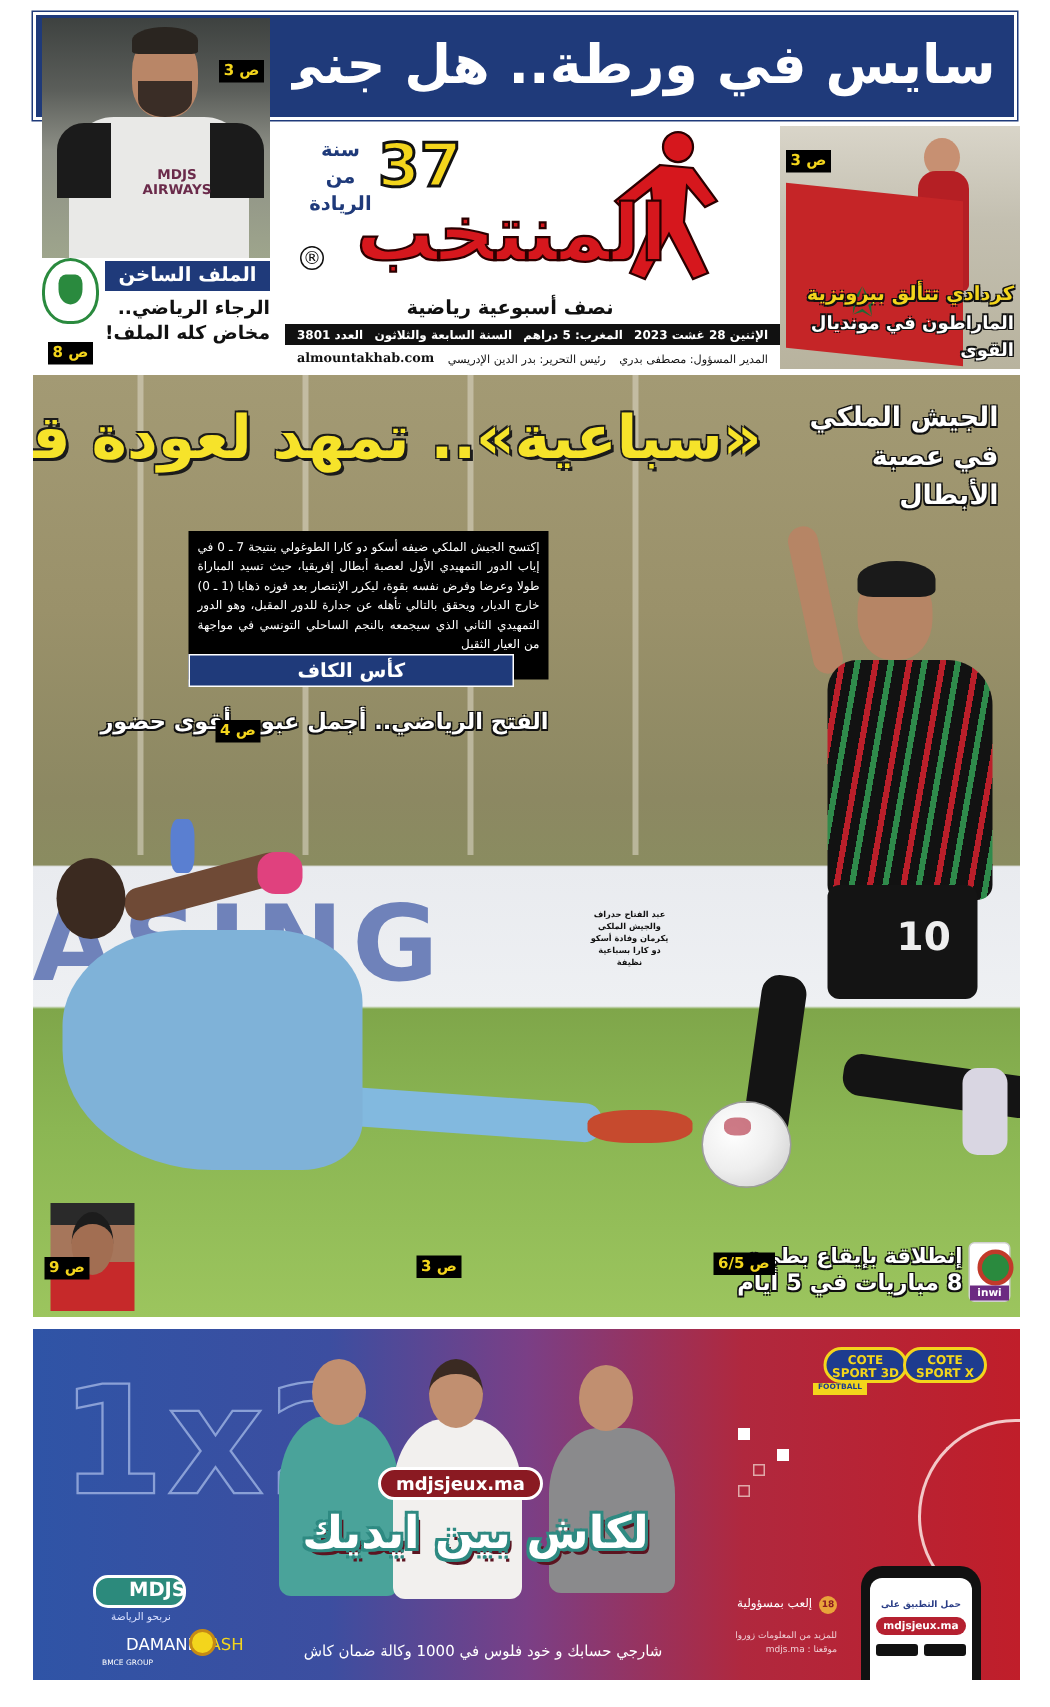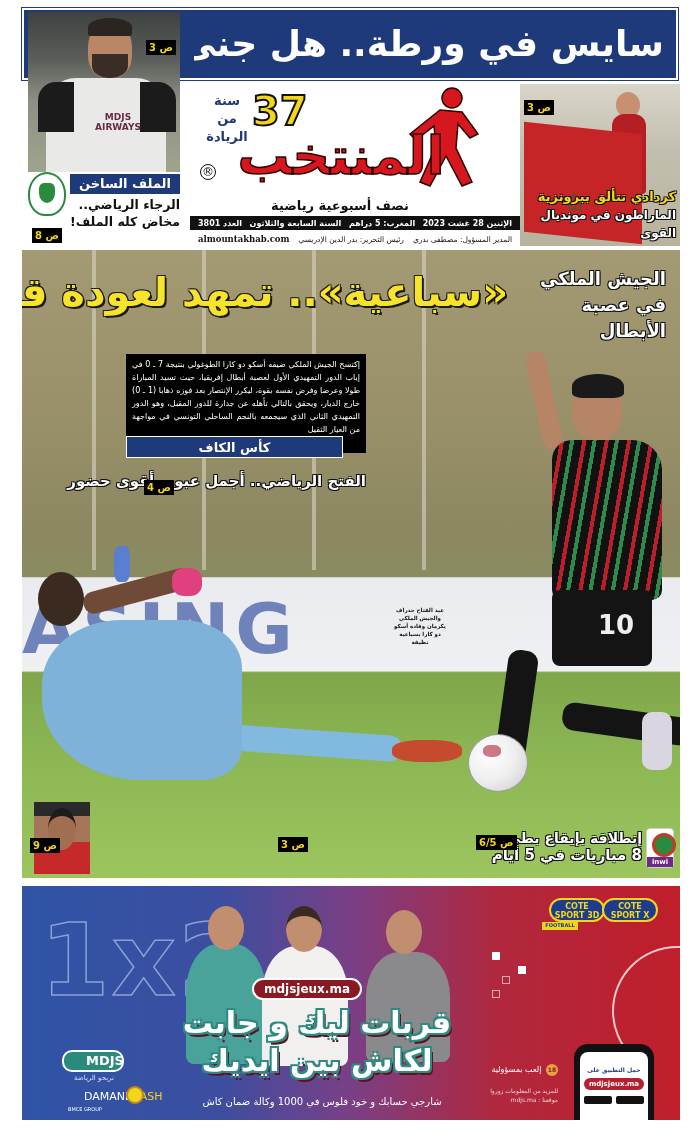--- a/index.html
+++ b/index.html
@@ -467,21 +467,20 @@
 
   <div class="person" style="left:164px; top:58px; width:80px; height:120px; background:#4aa39a;"></div>
   <div class="p-head" style="left:186px; top:20px; width:36px; height:44px;"></div>
   <div class="person" style="left:240px; top:60px; width:86px; height:120px; background:#f2f0ee;"></div>
   <div class="p-head" style="left:264px; top:20px; width:36px; height:46px; border-top:10px solid #3a2a22;"></div>
   <div class="person" style="left:344px; top:66px; width:84px; height:110px; background:#8a8a8c;"></div>
   <div class="p-head" style="left:364px; top:24px; width:36px; height:44px;"></div>
 
   <div class="domain-pill">mdjsjeux.ma</div>
   <div class="slogan">
-    <div>قربات ليك و جابت</div>
     <div>لكاش بين ايديك</div>
   </div>
   <div class="sub-slogan">شارجي حسابك و خود فلوس في 1000 وكالة ضمان كاش</div>
 
   <div class="cote1">COTE SPORT 3D</div>
   <div class="cote-sub">FOOTBALL</div>
   <div class="cote2">COTE SPORT X</div>
 
   <div class="mdjs-logo">MDJS</div>
   <div class="mdjs-tag">نربحو الرياضة</div>

